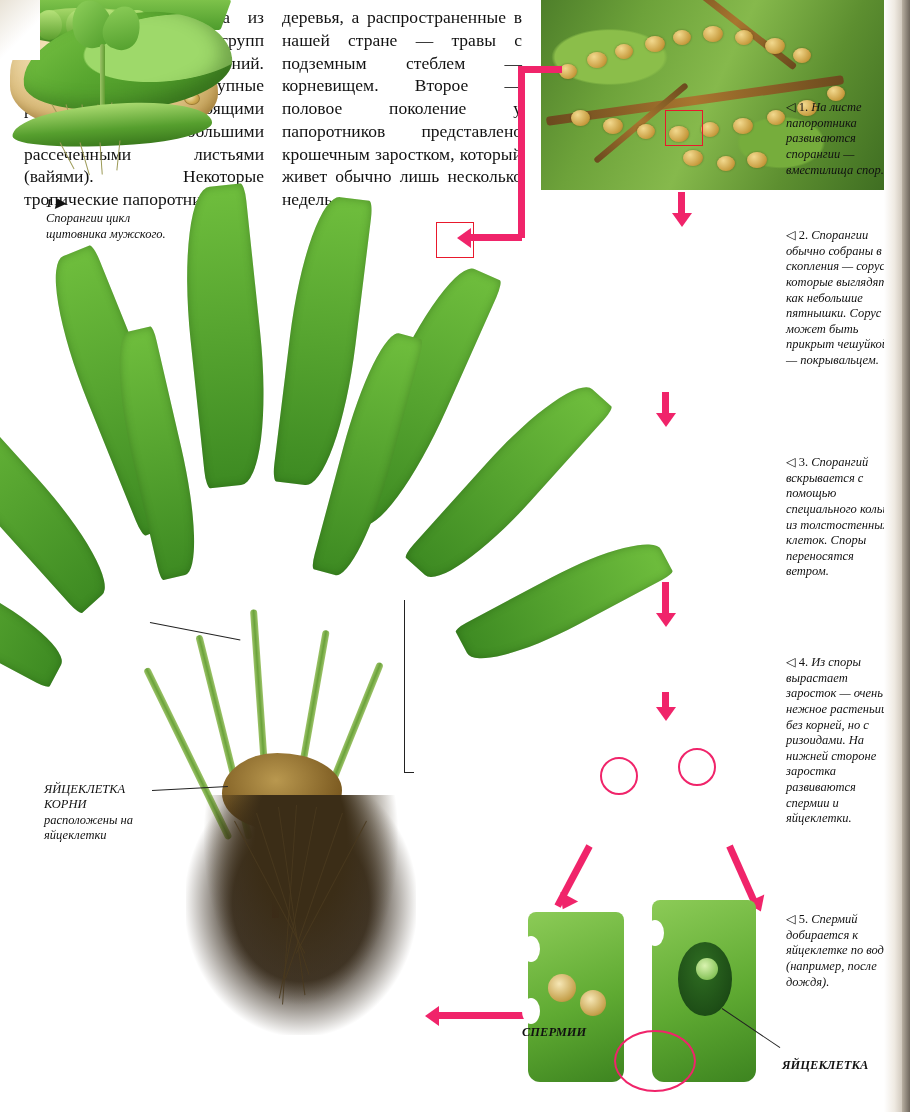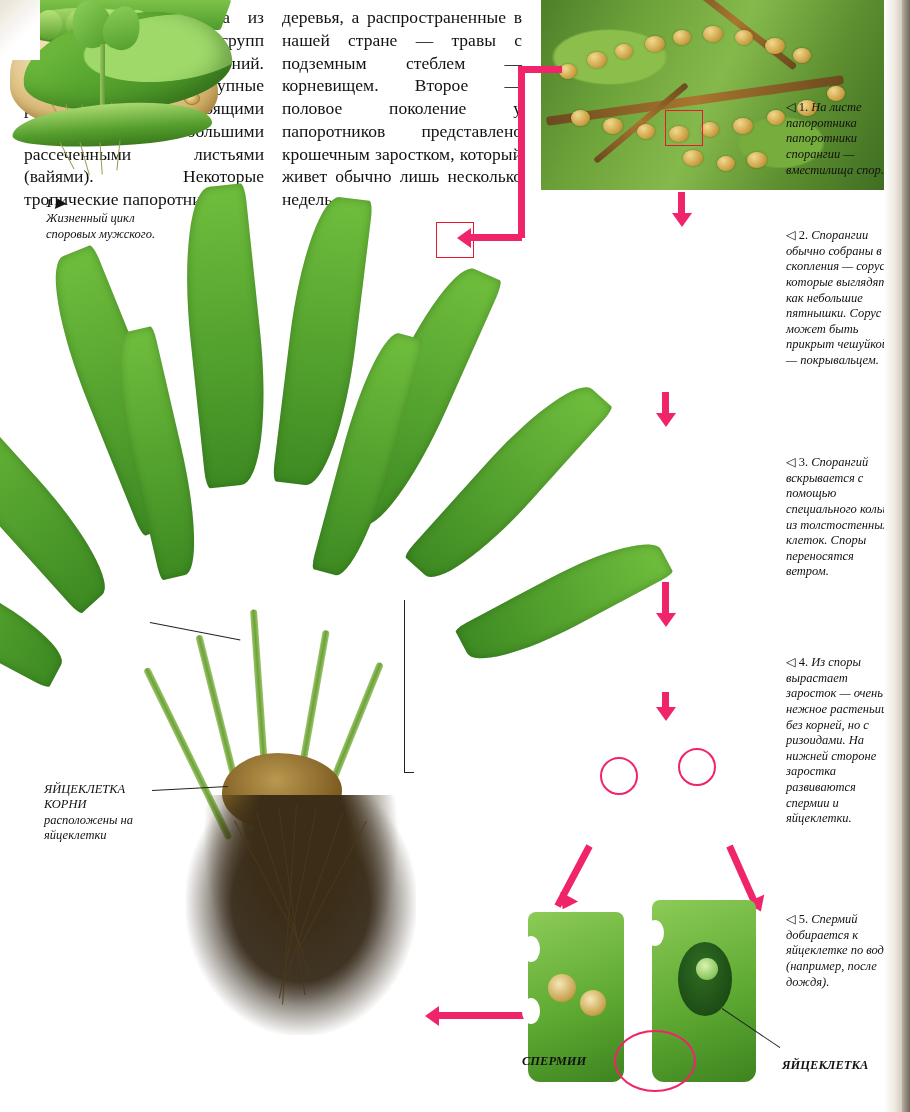--- a/index.html
+++ b/index.html
@@ -277,42 +277,42 @@
 
   <div class="intro">
     <div class="intro-col">
       <span class="bullet"></span><span>Папоротники — одна из наиболее древних групп высших споровых растений. Это обычно довольно крупные растения с настоящими корнями и большими рассеченными листьями (вайями). Некоторые тропические папоротники —</span>
     </div>
     <div class="intro-col">деревья, а распространенные в нашей стране — травы с подземным стеблем — корневищем. Второе — половое поколение у папоротников представлено крошечным заростком, который живет обычно лишь несколько недель.</div>
   </div>
 
   <div class="rcap" style="left:786px;top:100px;">
     <span class="tri">◁ 1.</span>
-    <span>На листе папоротника папоротники спорангии — вместилища спор.</span>
+    <span>На листе папоротника развиваются спорангии — вместилища спор.</span>
   </div>
   <div class="rcap" style="left:786px;top:228px;">
     <span class="tri">◁ 2.</span>
     <span>Спорангии обычно собраны в скопления — сорусы, которые выглядят как небольшие пятнышки. Сорус может быть прикрыт чешуйкой — покрывальцем.</span>
   </div>
   <div class="rcap" style="left:786px;top:455px;">
     <span class="tri">◁ 3.</span>
     <span>Спорангий вскрывается с помощью специального кольца из толстостенных клеток. Споры переносятся ветром.</span>
   </div>
   <div class="rcap" style="left:786px;top:655px;">
     <span class="tri">◁ 4.</span>
     <span>Из споры вырастает заросток — очень нежное растеньице без корней, но с ризоидами. На нижней стороне заростка развиваются спермии и яйцеклетки.</span>
   </div>
   <div class="rcap" style="left:786px;top:912px;">
     <span class="tri">◁ 5.</span>
     <span>Спермий добирается к яйцеклетке по воде (например, после дождя).</span>
   </div>
 
   <div class="lbl" style="left:46px;top:196px;width:120px;">
     <span class="num">1 ▶</span><br>
-    <span>Жизненный цикл споровых мужского.</span>
+    <span>Спорангии цикл щитовника мужского.</span>
   </div>
 
   <div class="redbox" style="left:436px;top:222px;width:36px;height:34px;"></div>
   <div class="arrow" style="left:518px;top:66px;width:7px;height:172px;"></div>
   <div class="arrow" style="left:470px;top:234px;width:52px;height:7px;"></div>
   <div class="arrow arrow-left" style="left:470px;top:234px;width:0px;height:7px;"></div>
   <div class="arrow" style="left:518px;top:66px;width:44px;height:7px;"></div>
 
   <div class="arrow arrow-down" style="left:678px;top:192px;height:22px;"></div>
 
@@ -429,21 +429,21 @@
     <div style="position:absolute;left:20px;top:62px;width:28px;height:28px;border-radius:50%;background:radial-gradient(circle at 40% 35%,#f6e7b6,#c5a04b 70%,#8d6b26);"></div>
     <div style="position:absolute;left:52px;top:78px;width:26px;height:26px;border-radius:50%;background:radial-gradient(circle at 40% 35%,#f6e7b6,#c5a04b 70%,#8d6b26);"></div>
   </div>
   <div class="panel" style="left:652px;top:900px;width:104px;height:182px;">
     <div class="notch" style="left:-6px;top:20px;width:18px;height:26px;"></div>
     <div style="position:absolute;left:26px;top:42px;width:54px;height:74px;border-radius:50%;background:radial-gradient(ellipse at 45% 35%,#2f6d22,#1d4d16 70%,#123310);"></div>
     <div style="position:absolute;left:44px;top:58px;width:22px;height:22px;border-radius:50%;background:radial-gradient(circle at 40% 35%,#d9f3b0,#8bc濃 0%);background:radial-gradient(circle at 40% 35%,#d9f3b0,#89c45c 70%,#5b9534);"></div>
   </div>
   <div class="circle-red" style="left:614px;top:1030px;width:78px;height:58px;"></div>
 
-  <div class="lbl caps" style="left:522px;top:1054px;">
+  <div class="lbl caps" style="left:522px;top:1025px;">
     <span>СПЕРМИИ</span>
   </div>
   <div class="lbl caps" style="left:782px;top:1058px;">
     <span>ЯЙЦЕКЛЕТКА</span>
   </div>
   <div class="leader" style="left:722px;top:1008px;width:70px;transform:rotate(34deg);transform-origin:left center;"></div>
 
   <div id="young-sporophyte">
     <div class="ys-leaf" style="left:72px;top:0px;width:40px;height:48px;transform:rotate(-16deg);"></div>
     <div class="ys-leaf" style="left:104px;top:6px;width:36px;height:44px;transform:rotate(18deg);"></div>

